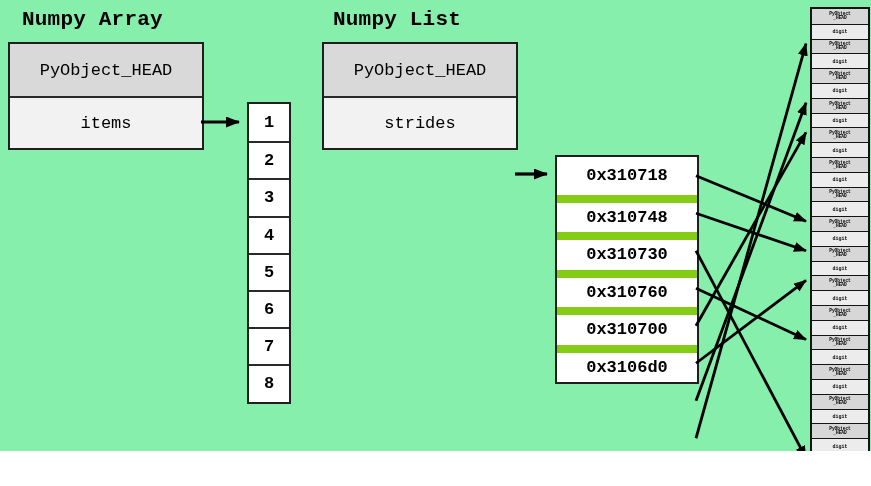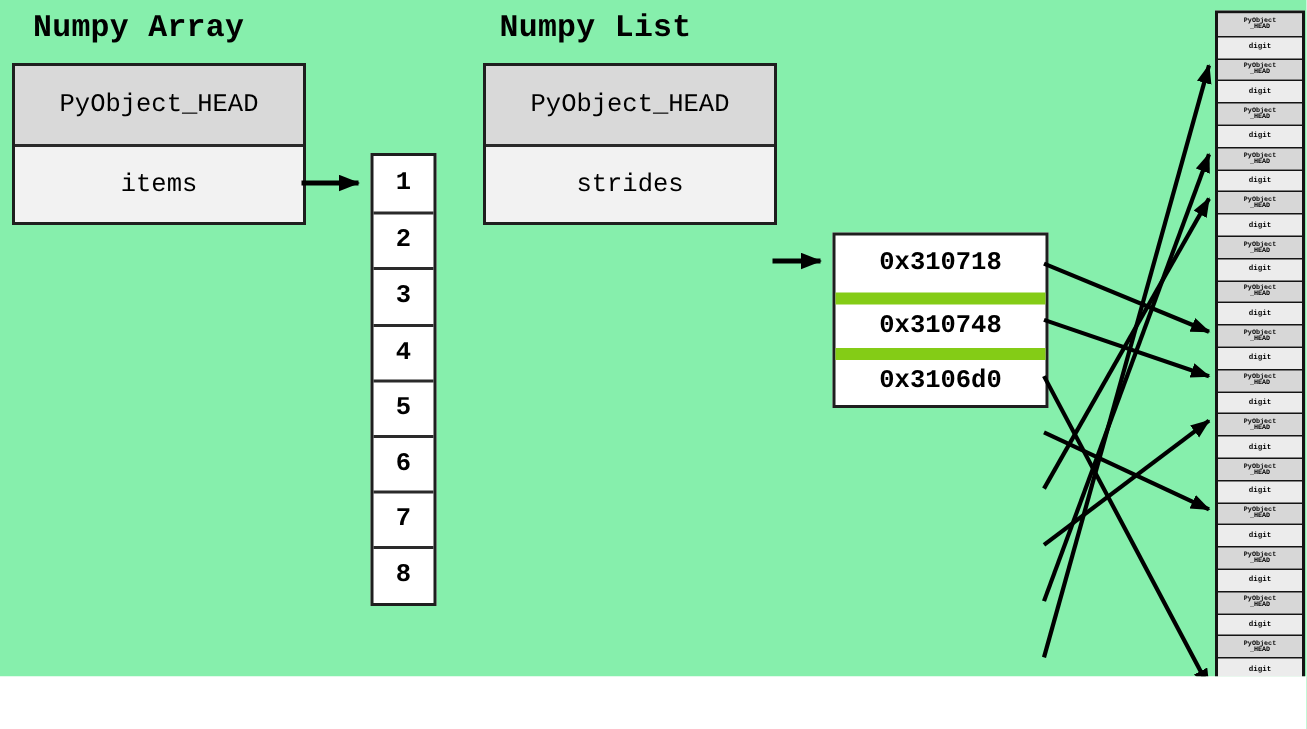--- a/index.html
+++ b/index.html
@@ -78,20 +78,23 @@
   </div>
 
   <div class="struct" style="left:322px; top:42px;">
     <div class="row head">PyObject_HEAD</div>
     <div class="row sub">strides</div>
   </div>
 
   <div class="addrbox">
     <div class="addrcell">0x310718</div>
     <div class="addrcell">0x310748</div>
+    <div class="addrcell">0x310730</div>
+    <div class="addrcell">0x310760</div>
+    <div class="addrcell">0x310700</div>
     <div class="addrcell">0x3106d0</div>
   </div>
 
   <div class="memcol" id="memcol">
       <div class="memcell mhead">
         <div class="mtext2">
           <div>PyObject</div>
           <div>_HEAD</div>
         </div>
       </div>

